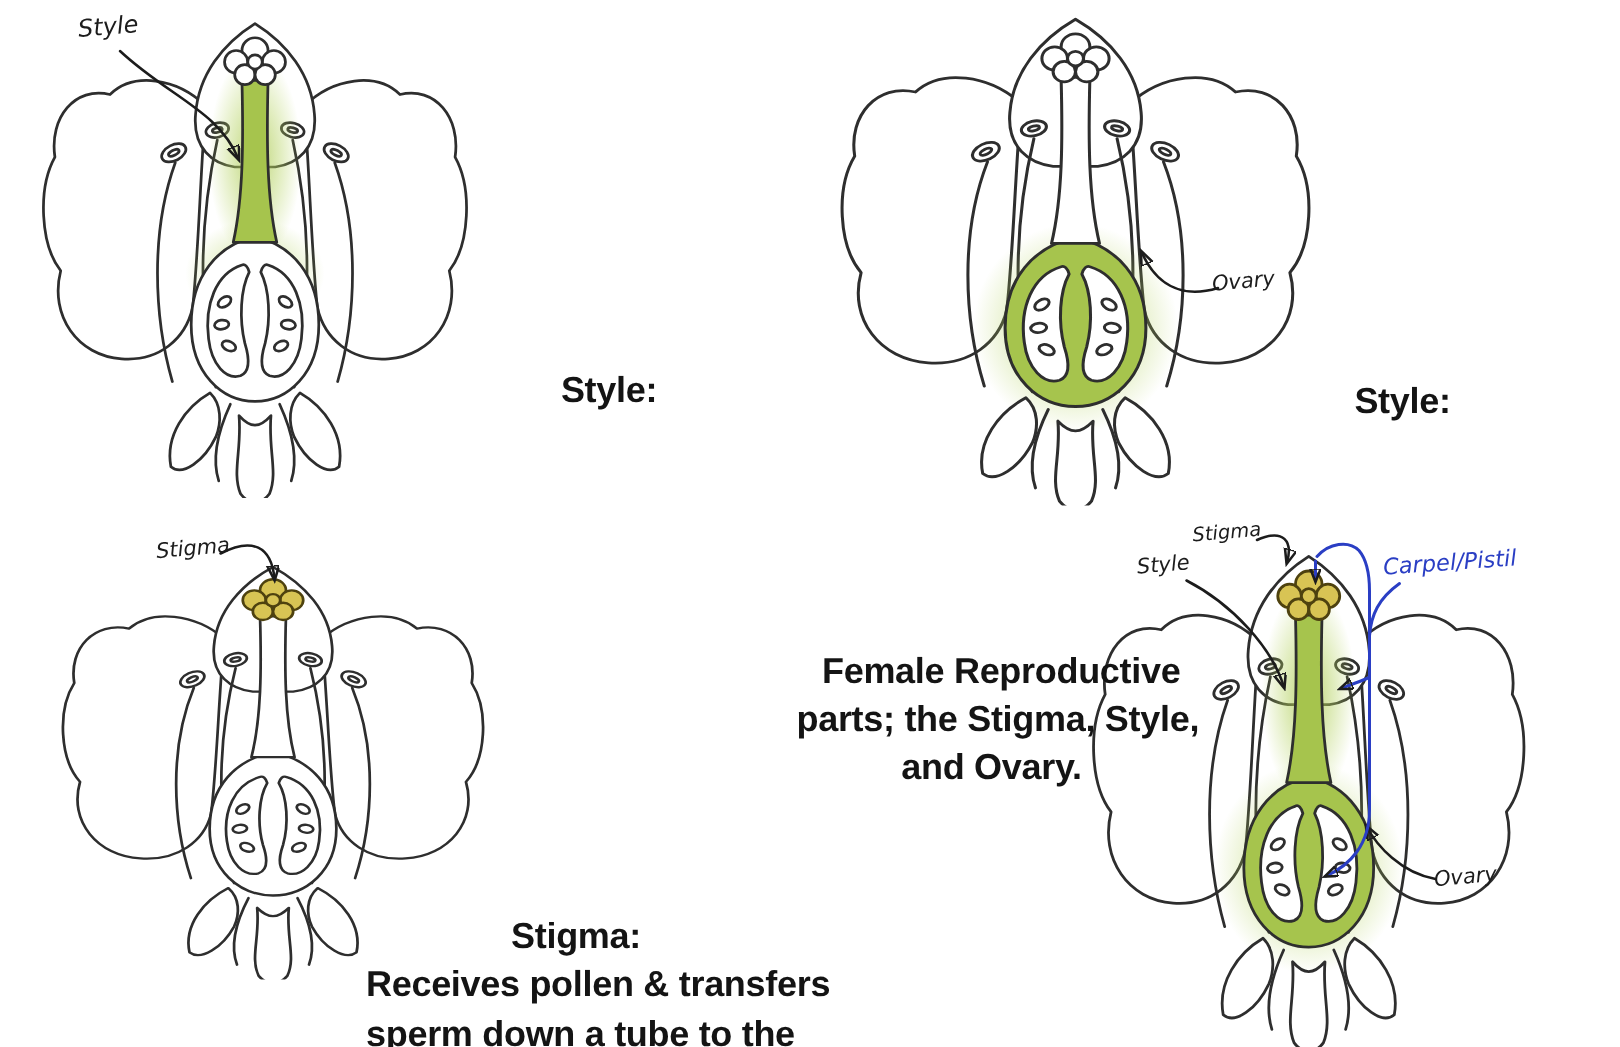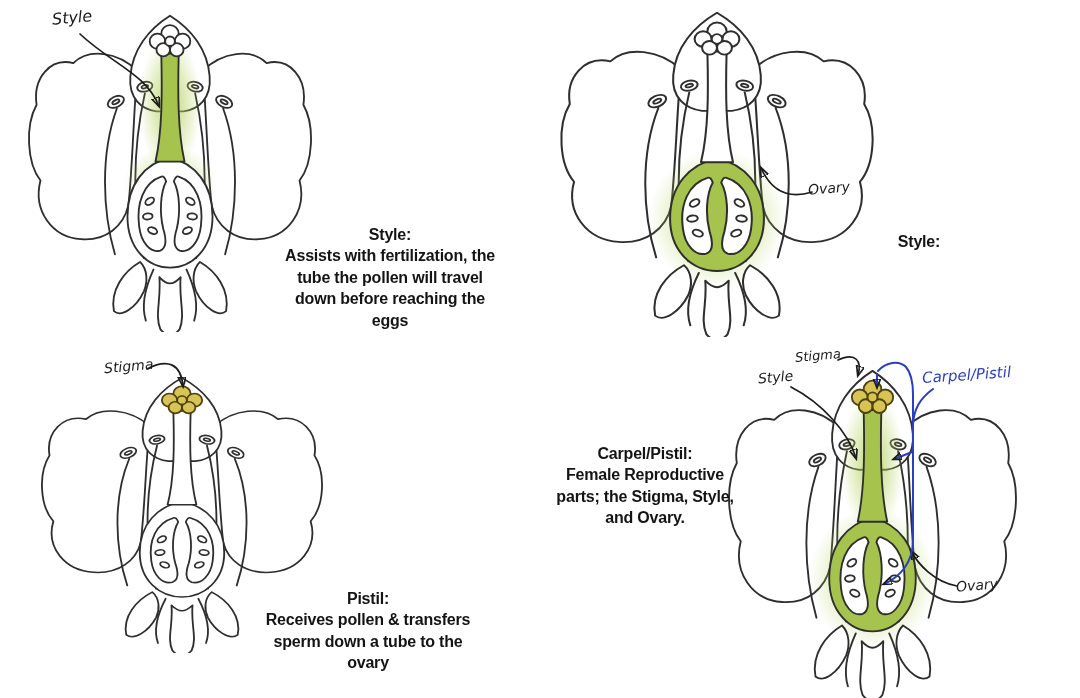--- a/index.html
+++ b/index.html
@@ -22,22 +22,22 @@
   .v-ovary  .g-ovary{opacity:1;}
   .v-ovary  .p-ovary{fill:var(--green);}
   .v-all    .g-style,.v-all .g-ovary{opacity:1;}
   .v-all    .p-style,.v-all .p-ovary{fill:var(--green);}
   .v-stigma .p-stigma circle,
   .v-all    .p-stigma circle{fill:var(--olive);stroke:#4e420f;}
 
   
   .caption{
     position:absolute;text-align:center;color:#141414;
-    font-weight:700;font-size:16px;line-height:1.34;
-    white-space:pre;letter-spacing:-0.2px;
+    font-weight:700;font-size:24px;line-height:1.34;
+    white-space:pre;letter-spacing:-0.2px;margin-left:16px;
   }
   .caption .cap-title{display:block;}
 
   
   .hand{
     position:absolute;color:#1c1c1c;
     font-family:"DejaVu Sans", sans-serif;font-style:italic;
     font-size:14px;transform:rotate(-5deg);white-space:nowrap;
   }
   .hand.big{font-size:16px;}
@@ -296,38 +296,35 @@
 
   <path class="ink" d="M119,266 C102,276 88,296 92,318 C100,325 115,314 123,297 C127,287 127,274 119,266 Z"></path>
   <path class="ink" d="M181,266 C198,276 212,296 208,318 C200,325 185,314 177,297 C173,287 173,274 181,266 Z"></path>
   <path class="line" d="M133,274 C124,294 120,312 125,328"></path>
   <path class="line" d="M167,274 C176,294 180,312 175,328"></path>
   <path class="ink" d="M139,282 C141,306 134,322 140,337 C146,345 154,345 160,337 C166,322 159,306 161,282 C153,291 147,291 139,282 Z"></path>
 </svg>
   </div>
 
 <div class="caption" style="left:245px;top:181px;width:290px;">
-  <span class="cap-title">Style:</span><span>Assists with fertilization, the
-tube the pollen will travel
-down before reaching the
-eggs</span>
+  <span class="cap-title">Style:</span>
 </div>
 
 <div class="caption" style="left:769px;top:188px;width:300px;">
   <span class="cap-title">Style:</span>
 </div>
 
 <div class="caption" style="left:228px;top:545px;width:280px;">
-  <span class="cap-title">Pistil:</span><span>Receives pollen &amp; transfers
+  <span class="cap-title">Stigma:</span><span>Receives pollen &amp; transfers
 sperm down a tube to the
 ovary</span>
 </div>
 
 <div class="caption" style="left:515px;top:400px;width:260px;">
-  <span class="cap-title">Carpel/Pistil:</span><span>Female Reproductive
+  <span>Female Reproductive
 parts; the Stigma, Style,
 and Ovary.</span>
 </div>
 
 <svg id="arrow-overlay">
   <defs>
     <marker id="mk-black" markerUnits="userSpaceOnUse" markerWidth="12" markerHeight="10" refX="9" refY="4" orient="auto">
         <path d="M0,0 L10,4 L0,8 Z" fill="#1c1c1c" stroke="none"></path>
       </marker>
     <marker id="mk-blue" markerUnits="userSpaceOnUse" markerWidth="11" markerHeight="9" refX="8" refY="3.5" orient="auto">

